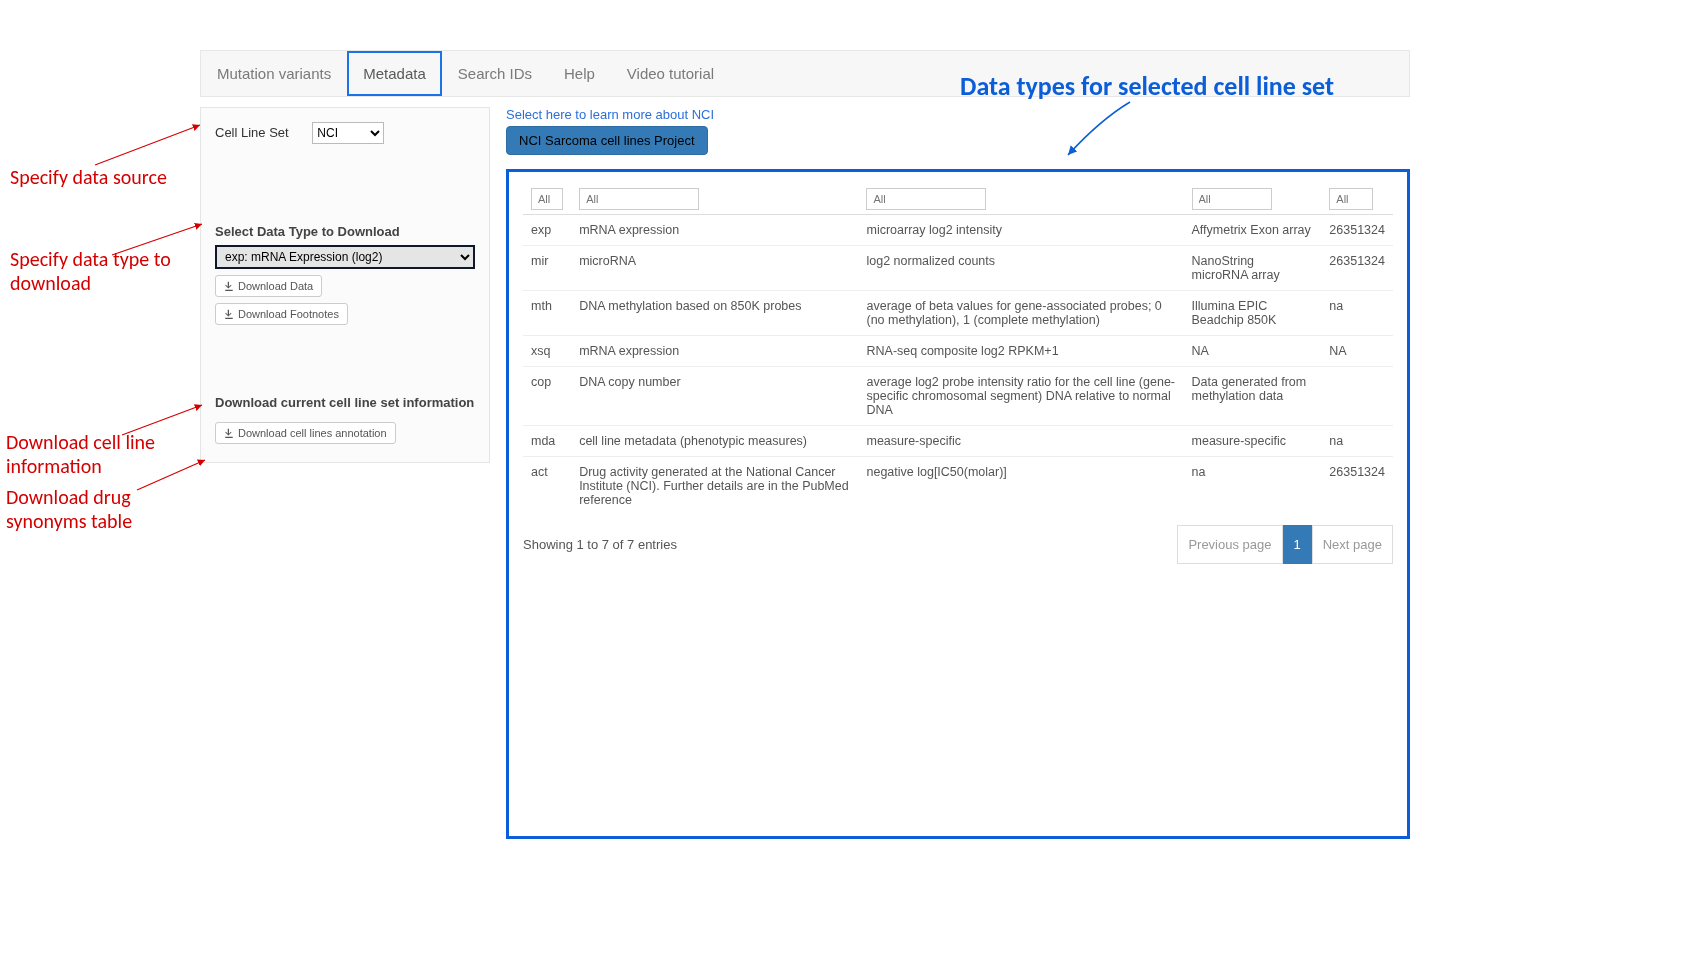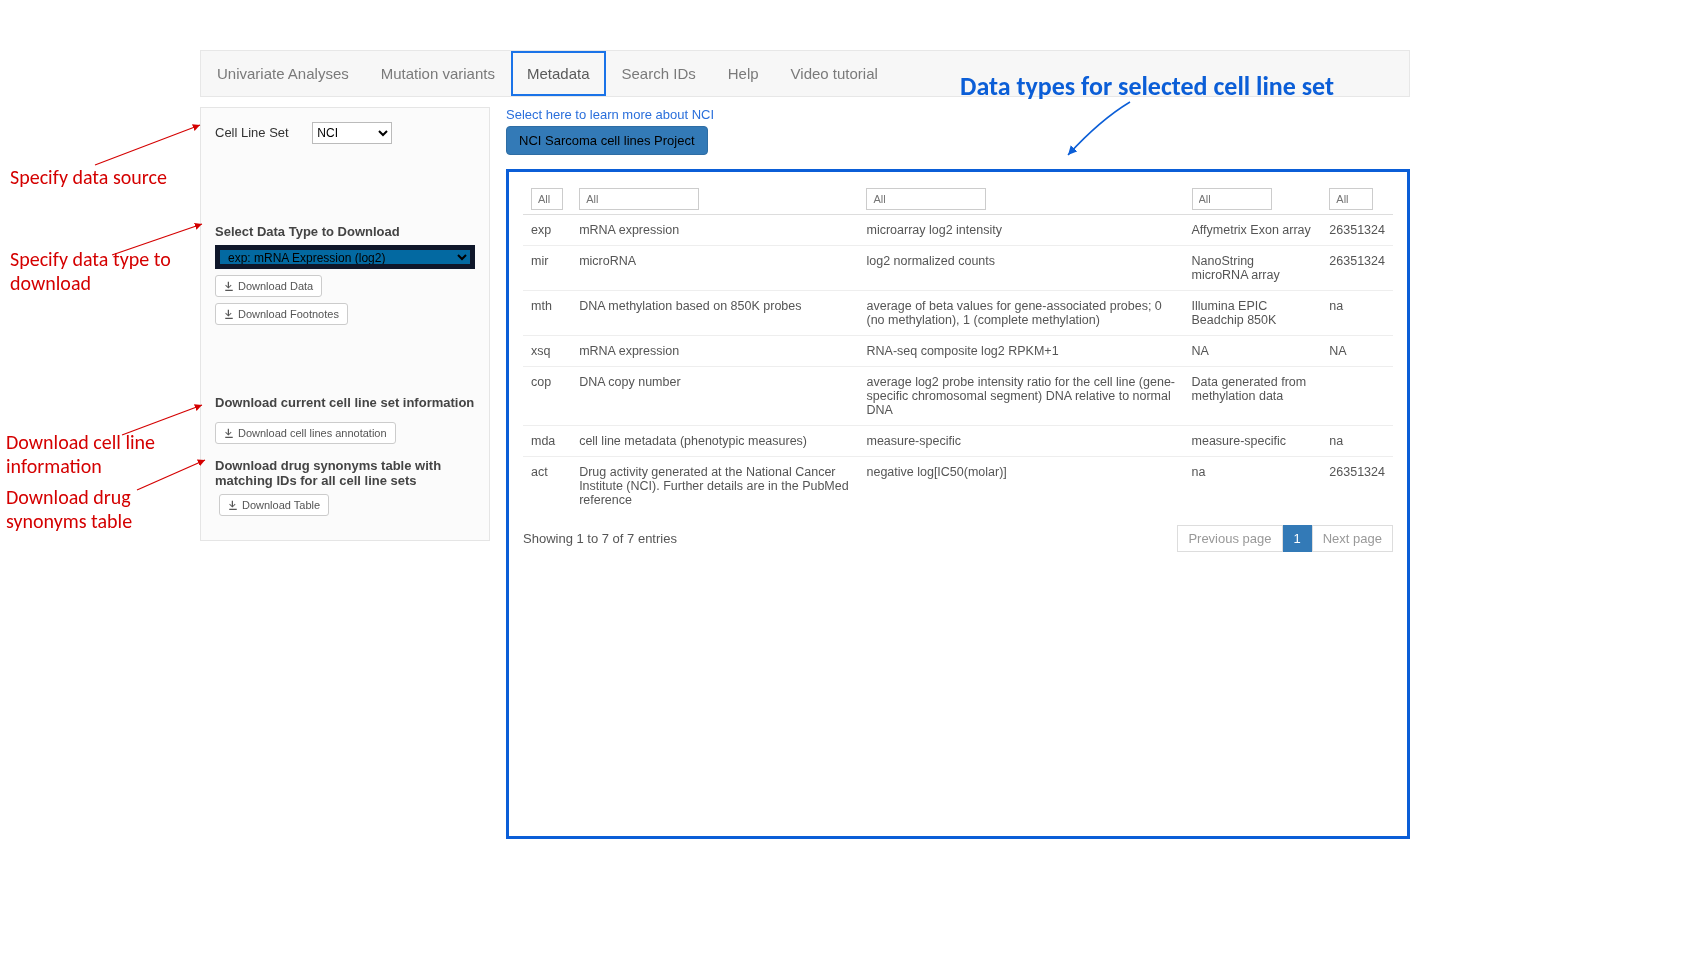--- a/index.html
+++ b/index.html
@@ -37,21 +37,21 @@
     background: #fbfbfb;
     border: 1px solid #e5e5e5;
     padding: 14px 14px 18px 14px;
   }
   .side-row { margin-bottom: 10px; font-size: 13px; color: #333; }
   .side-row label { font-weight: normal; margin-right: 20px; }
   .side-row select {
     font-size: 12px; height: 22px; border: 1px solid #bbb; background: #fff;
   }
   .section-label { font-weight: bold; margin-top: 10px; margin-bottom: 6px; font-size: 13px; }
-  .full-select { width: 100%; height: 24px; border: 5px solid #0f172a; font-size: 12px; background: #0369a1; padding-left:4px;}
+  .full-select { width: 100%; height: 24px; border: 2px solid #0f172a; font-size: 12px; background: #e5e5e5; padding-left:4px;}
   .btn {
     display: inline-flex; align-items: center; gap: 4px;
     border: 1px solid #ccc; background: #fff; color: #555;
     border-radius: 3px; padding: 4px 8px; font-size: 11px;
     margin-top: 6px; cursor: pointer;
   }
   .btn svg { width: 10px; height: 10px; fill: #555; }
   .gap { height: 60px; }
   .main-panel { flex: 1; position: relative; }
   .learn { color: #2a6fdb; font-size: 13px; margin-bottom: 4px; }
@@ -82,21 +82,21 @@
     width: 100%; max-width: 120px; height: 22px; border: 1px solid #ccc;
     font-size: 11px; padding: 0 6px; color: #999;
   }
   table.datatable tbody tr td {
     padding: 8px 8px; vertical-align: top; color: #555;
     border-top: 1px solid #eee;
   }
   .table-foot { display: flex; justify-content: space-between; align-items: center; margin-top: 10px; font-size: 13px; color: #555;}
   .pager { display: flex; align-items: center; gap: 0; }
   .pager .pg {
-    border: 1px solid #ddd; background: #fff; color: #999; padding: 5px 10px;
+    border: 1px solid #ddd; background: #fff; color: #999; padding: 11px 10px;
     font-size: 13px;
   }
   .pager .pg.active { background: #337ab7; color: #fff; border-color: #337ab7; }
 
   
   .annot {
     position: absolute;
     color: #d40000;
     font-family: "Segoe UI", Calibri, Arial, sans-serif;
     font-size: 20px;
@@ -110,34 +110,33 @@
     font-weight: 700;
   }
   svg.arrow { position: absolute; overflow: visible; }
 </style>
 </head>
 <body>
 
 <div class="app-body">
 
   <div class="nav-tabs" id="nav-tabs">
-      <div class="tab">Univariate Analyses</div>
       <div class="tab">Mutation variants</div>
       <div class="tab active">Metadata</div>
       <div class="tab">Search IDs</div>
       <div class="tab">Help</div>
       <div class="tab">Video tutorial</div>
     </div>
 
   <div class="columns">
 
     <div class="sidebar">
       <div class="side-row">
         <label>Cell Line Set</label>
-        <select style="width:80px;">
+        <select style="width:72px;">
           <option>NCI</option>
         </select>
       </div>
 
       <div class="gap"></div>
 
       <div class="section-label">Select Data Type to Download</div>
       <select class="full-select">
         <option>exp: mRNA Expression (log2)</option>
       </select>
@@ -161,29 +160,20 @@
       <div class="gap"></div>
 
       <div class="section-label">Download current cell line set information</div>
       <button class="btn">
         <svg viewBox="0 0 16 16">
             <path d="M8 1v8l3-3 1 1-5 5-5-5 1-1 3 3V1h2zM2 14h12v2H2z"></path>
           </svg>
         <span>Download cell lines annotation</span>
       </button>
 
-      <div class="section-label" style="margin-top:14px;">
-        <span>Download drug synonyms table with matching IDs for all cell line sets</span>
-        <button class="btn" style="font-weight:normal; margin-left:4px;">
-          <svg viewBox="0 0 16 16">
-              <path d="M8 1v8l3-3 1 1-5 5-5-5 1-1 3 3V1h2zM2 14h12v2H2z"></path>
-            </svg>
-          <span>Download Table</span>
-        </button>
-      </div>
     </div>
 
     <div class="main-panel">
       <div class="learn">Select here to learn more about NCI</div>
       <button class="proj-btn">NCI Sarcoma cell lines Project</button>
 
       <div class="table-card">
 
         <table class="datatable">
           <thead>

